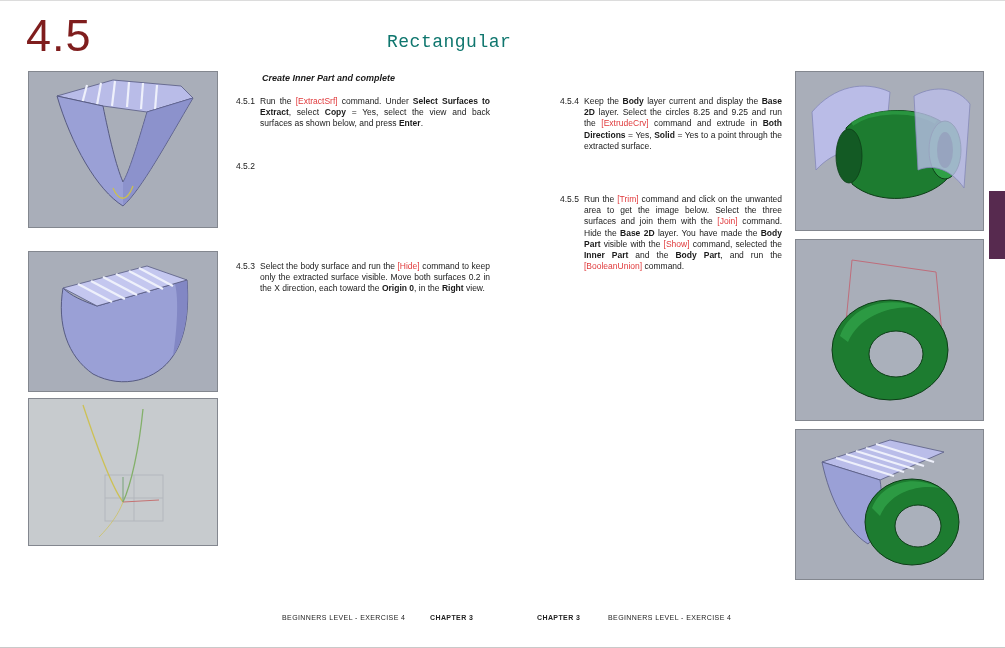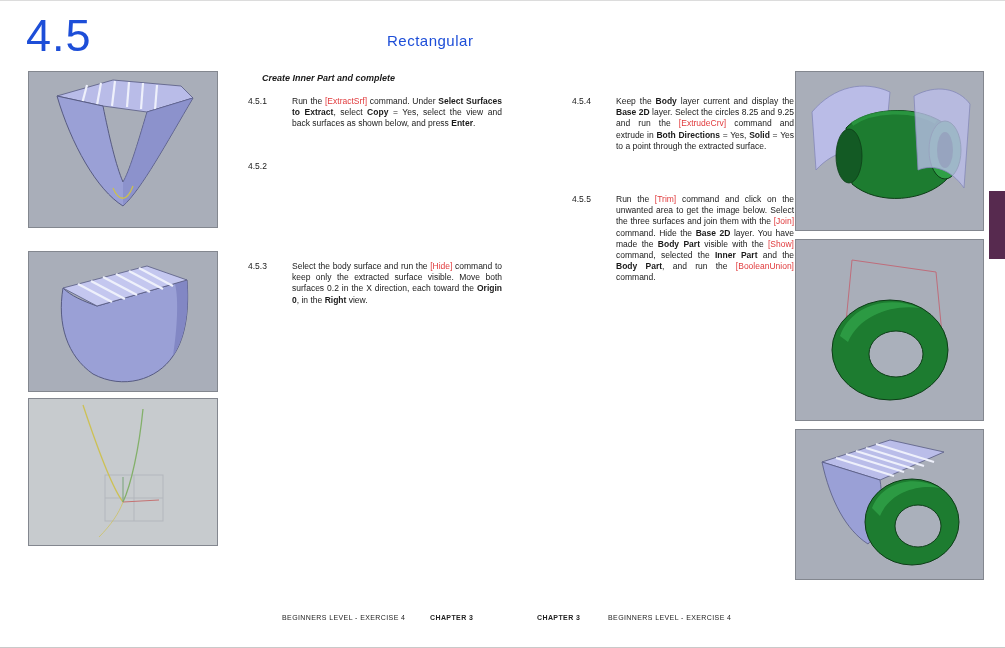--- a/index.html
+++ b/index.html
@@ -1,28 +1,28 @@
 <!DOCTYPE html>
 <html><head>
 <meta charset="utf-8">
 <style>
   html,body{margin:0;padding:0;background:#ffffff;}
   .spread{
     position:relative;width:1005px;height:648px;background:#ffffff;
     font-family:"Liberation Sans",sans-serif;color:#1a1a1a;overflow:hidden;
     border-top:1px solid #dcdcdc;border-bottom:1px solid #c9c9c9;box-sizing:border-box;
   }
-  .section-number{position:absolute;left:26px;top:12px;font-size:45px;font-weight:300;letter-spacing:1px;line-height:1;color:#1d4ed8;}
-  .header-title{position:absolute;left:387px;top:31px;font-size:15px;letter-spacing:.5px;color:#1d4ed8;}
+  .section-number{position:absolute;left:26px;top:12px;font-size:45px;font-weight:300;letter-spacing:1px;line-height:1;color:#7f1d1d;}
+  .header-title{position:absolute;left:387px;top:31px;font-size:18px;letter-spacing:.5px;color:#0f766e;font-family:Liberation Mono, monospace;}
   .panel{position:absolute;border:1px solid #83878f;box-sizing:border-box;overflow:hidden;}
   .panel svg{display:block;width:100%;height:100%;}
   .bg-std{background:#a9aeb9;}
   .bg-light{background:#c7cbce;}
   .instructions-heading{position:absolute;left:262px;top:72px;width:230px;font-size:9px;font-weight:bold;font-style:italic;}
-  .step{position:absolute;display:flex;gap:20px;margin-left:12px;}
+  .step{position:absolute;display:flex;gap:0;}
   .step .num{flex:0 0 24px;font-size:8.5px;line-height:11.2px;}
   .step .txt{flex:1;font-size:8.5px;line-height:11.2px;text-align:justify;}
   .seg-bold{font-weight:bold;}
   .seg-cmd{color:#e03a3c;font-weight:normal;}
   .side-tab{position:absolute;left:989px;top:190px;width:16px;height:68px;background:#572a4f;}
   .footer-text{position:absolute;font-size:7px;letter-spacing:.4px;color:#222;}
   .footer-bold{font-weight:bold;}
   .page-num{position:absolute;top:645px;font-size:13px;font-style:italic;color:#222;font-family:Liberation Serif, serif;}
 </style>
 </head>

